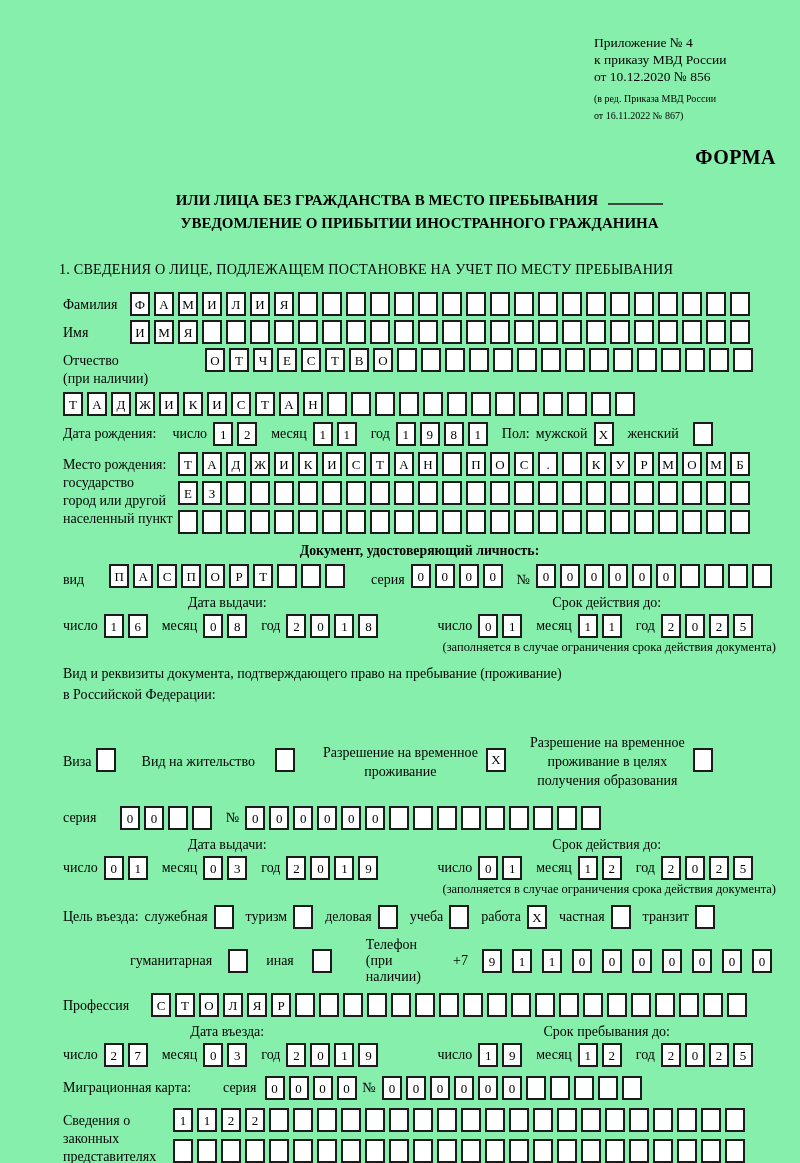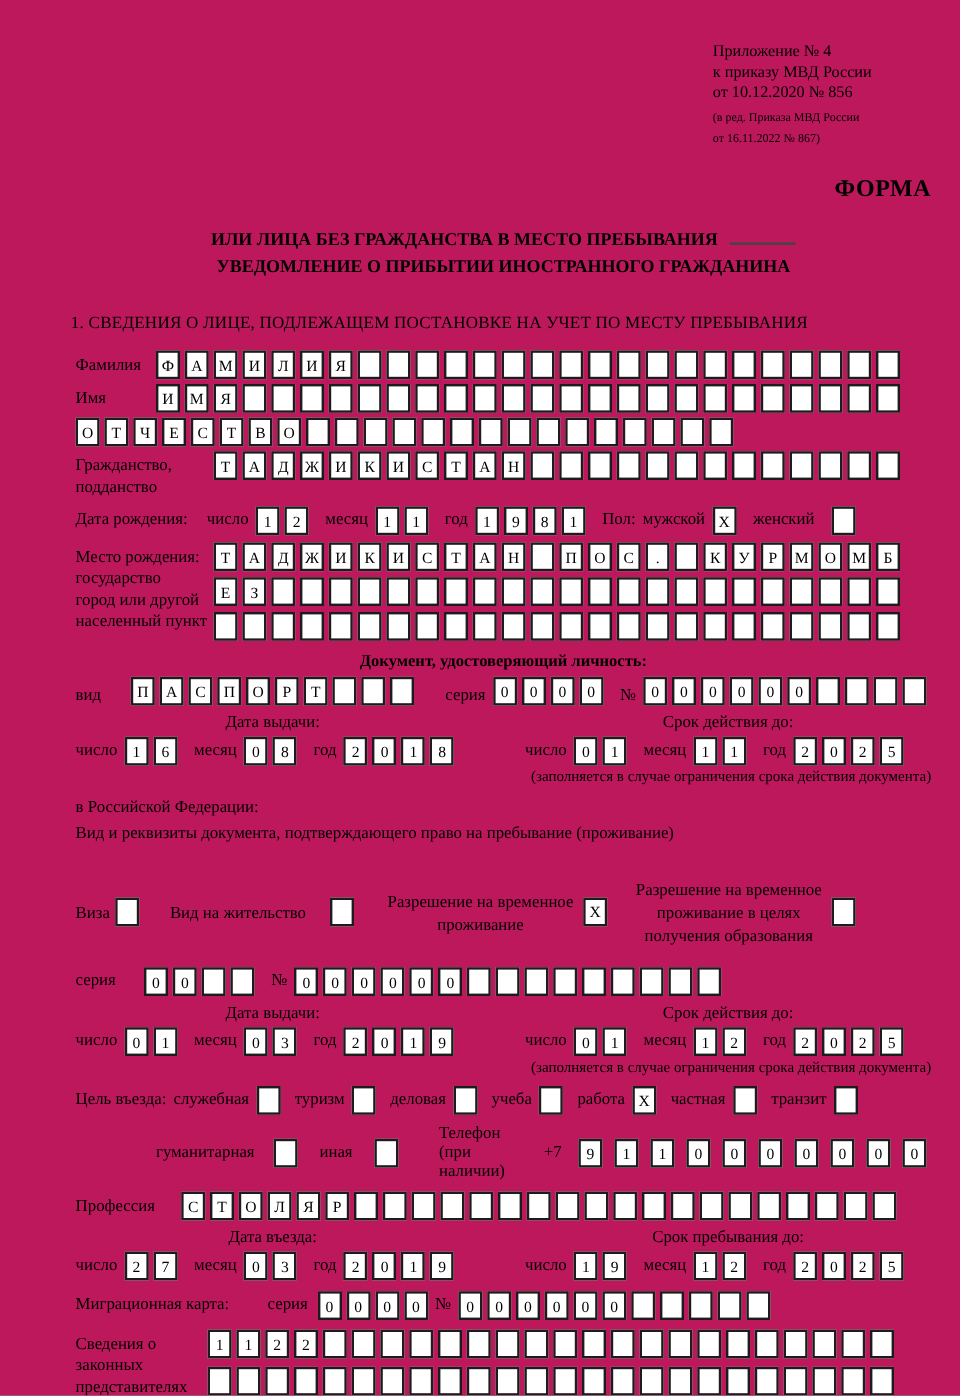--- a/index.html
+++ b/index.html
@@ -1,18 +1,18 @@
 <!DOCTYPE html>
 <html><head>
 <meta charset="utf-8">
 <style>
   *{box-sizing:border-box;margin:0;padding:0}
   html,body{background:#888}
   .page{
-    width:800px;height:1163px;margin:0 auto;background:#be185d;color:#000;
+    width:800px;height:1163px;margin:0 auto;background:#86efac;color:#000;
     font-family:"Liberation Serif","DejaVu Serif",serif;font-size:14px;
     padding:34px 24px 0 63px;position:relative;overflow:hidden;
   }
   
   .hdr-wrap{display:flex;justify-content:flex-end}
   .hdr-inner{width:182px;font-size:13.5px;line-height:17px;text-align:left}
   .hdr-ed{font-size:10px;margin-top:5px}
   .forma{font-weight:bold;text-align:right;font-size:20px;margin-top:22px;letter-spacing:.5px}
   .title{font-weight:bold;text-align:center;font-size:15px;line-height:23px;margin-top:20px}
   .uline{display:inline-block;width:55px;border-bottom:2px solid #444;margin-left:10px;height:14px}
@@ -129,20 +129,24 @@
         <span class="cb"></span>
         <span class="cb"></span>
         <span class="cb"></span>
         <span class="cb"></span>
         <span class="cb"></span>
         <span class="cb"></span>
       </span>
   </div>
 
   <div class="frow">
+    <span class="flabel w142">
+      <span style="display:block">Отчество</span>
+      <span style="display:block">(при наличии)</span>
+    </span>
     <span class="cells">
         <span class="cb">О</span>
         <span class="cb">Т</span>
         <span class="cb">Ч</span>
         <span class="cb">Е</span>
         <span class="cb">С</span>
         <span class="cb">Т</span>
         <span class="cb">В</span>
         <span class="cb">О</span>
         <span class="cb"></span>
@@ -157,24 +161,20 @@
         <span class="cb"></span>
         <span class="cb"></span>
         <span class="cb"></span>
         <span class="cb"></span>
         <span class="cb"></span>
         <span class="cb"></span>
       </span>
   </div>
 
   <div class="frow">
-    <span class="flabel w115">
-      <span style="display:block">Гражданство,</span>
-      <span style="display:block">подданство</span>
-    </span>
     <span class="cells">
         <span class="cb">Т</span>
         <span class="cb">А</span>
         <span class="cb">Д</span>
         <span class="cb">Ж</span>
         <span class="cb">И</span>
         <span class="cb">К</span>
         <span class="cb">И</span>
         <span class="cb">С</span>
         <span class="cb">Т</span>
@@ -394,22 +394,22 @@
             <span class="cb">2</span>
             <span class="cb">0</span>
             <span class="cb">2</span>
             <span class="cb">5</span>
           </span>
       </div>
     </div>
   </div>
   <div class="note">(заполняется в случае ограничения срока действия документа)</div>
 
+  <div class="plain">Вид и реквизиты документа, подтверждающего право на пребывание (проживание)</div>
   <div class="plain">в Российской Федерации:</div>
-  <div class="plain">Вид и реквизиты документа, подтверждающего право на пребывание (проживание)</div>
 
   <div class="opts">
     <span class="optlbl">Виза</span>
     <span class="cells optbox" style="margin-left:4px">
         <span class="cb"></span>
       </span>
 
     <span class="optlbl" style="margin-left:22px">Вид на жительство</span>
     <span class="cells optbox" style="margin-left:20px">
         <span class="cb"></span>

